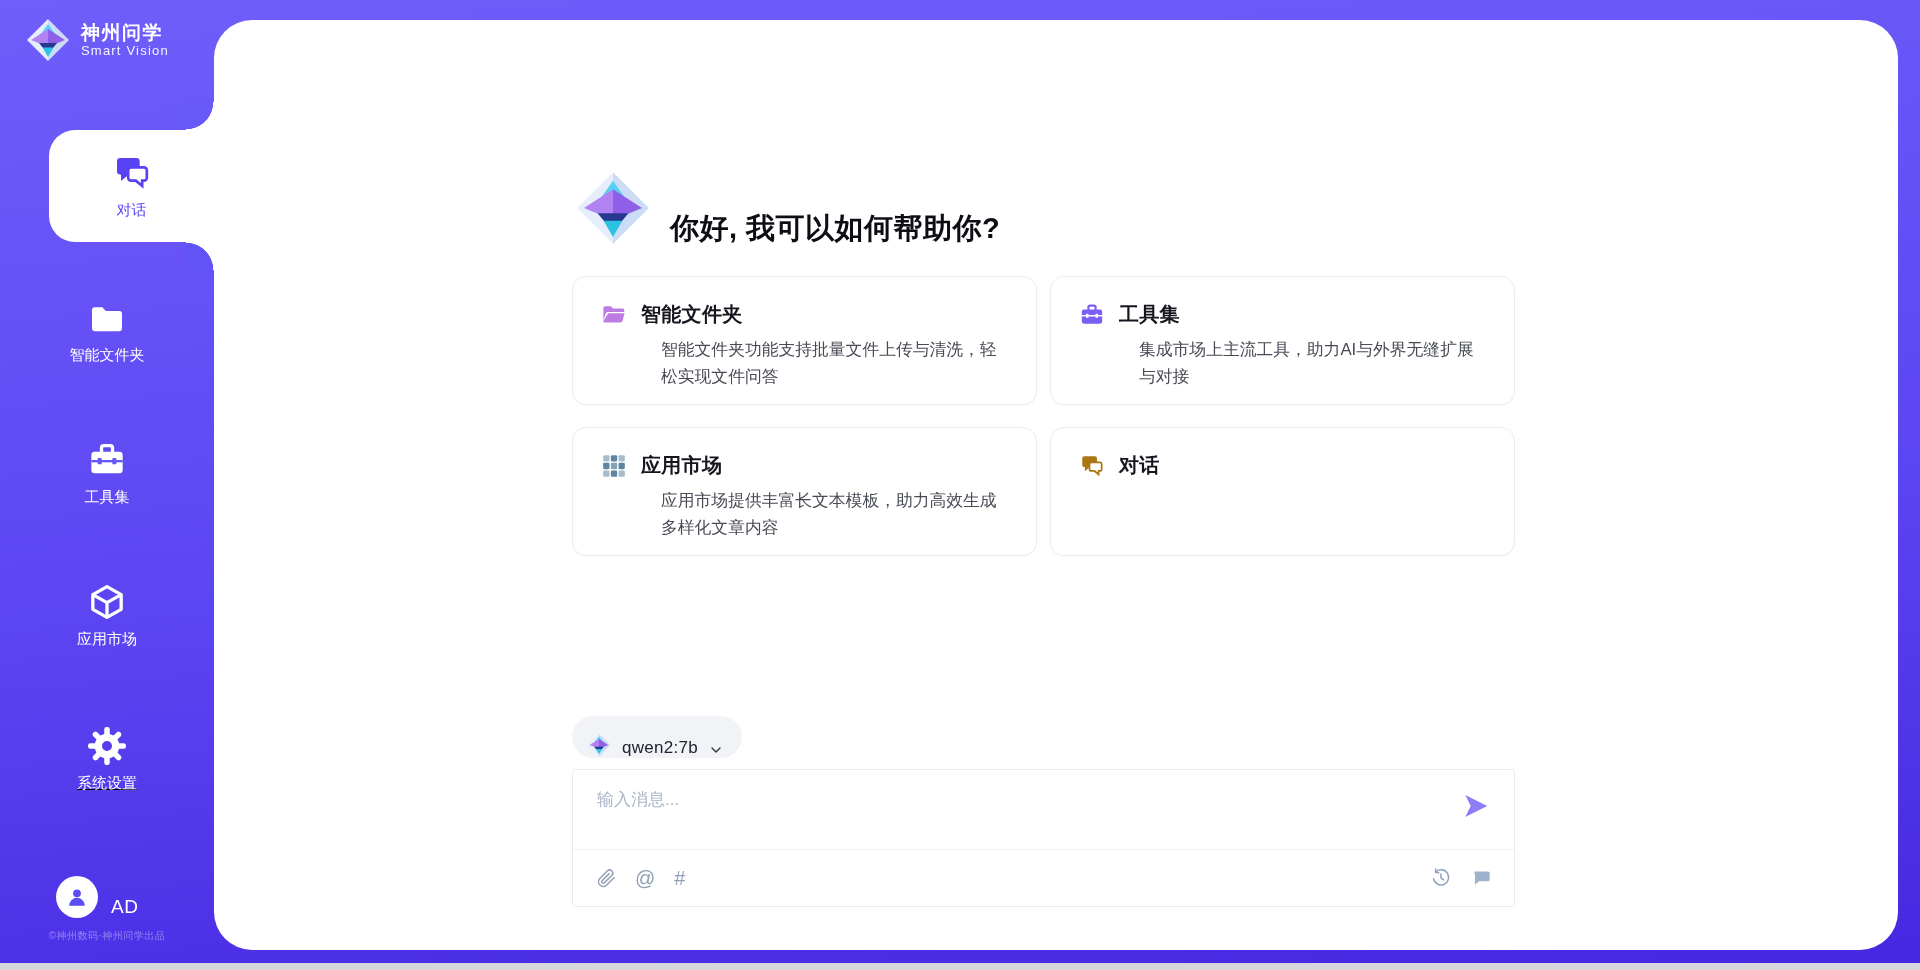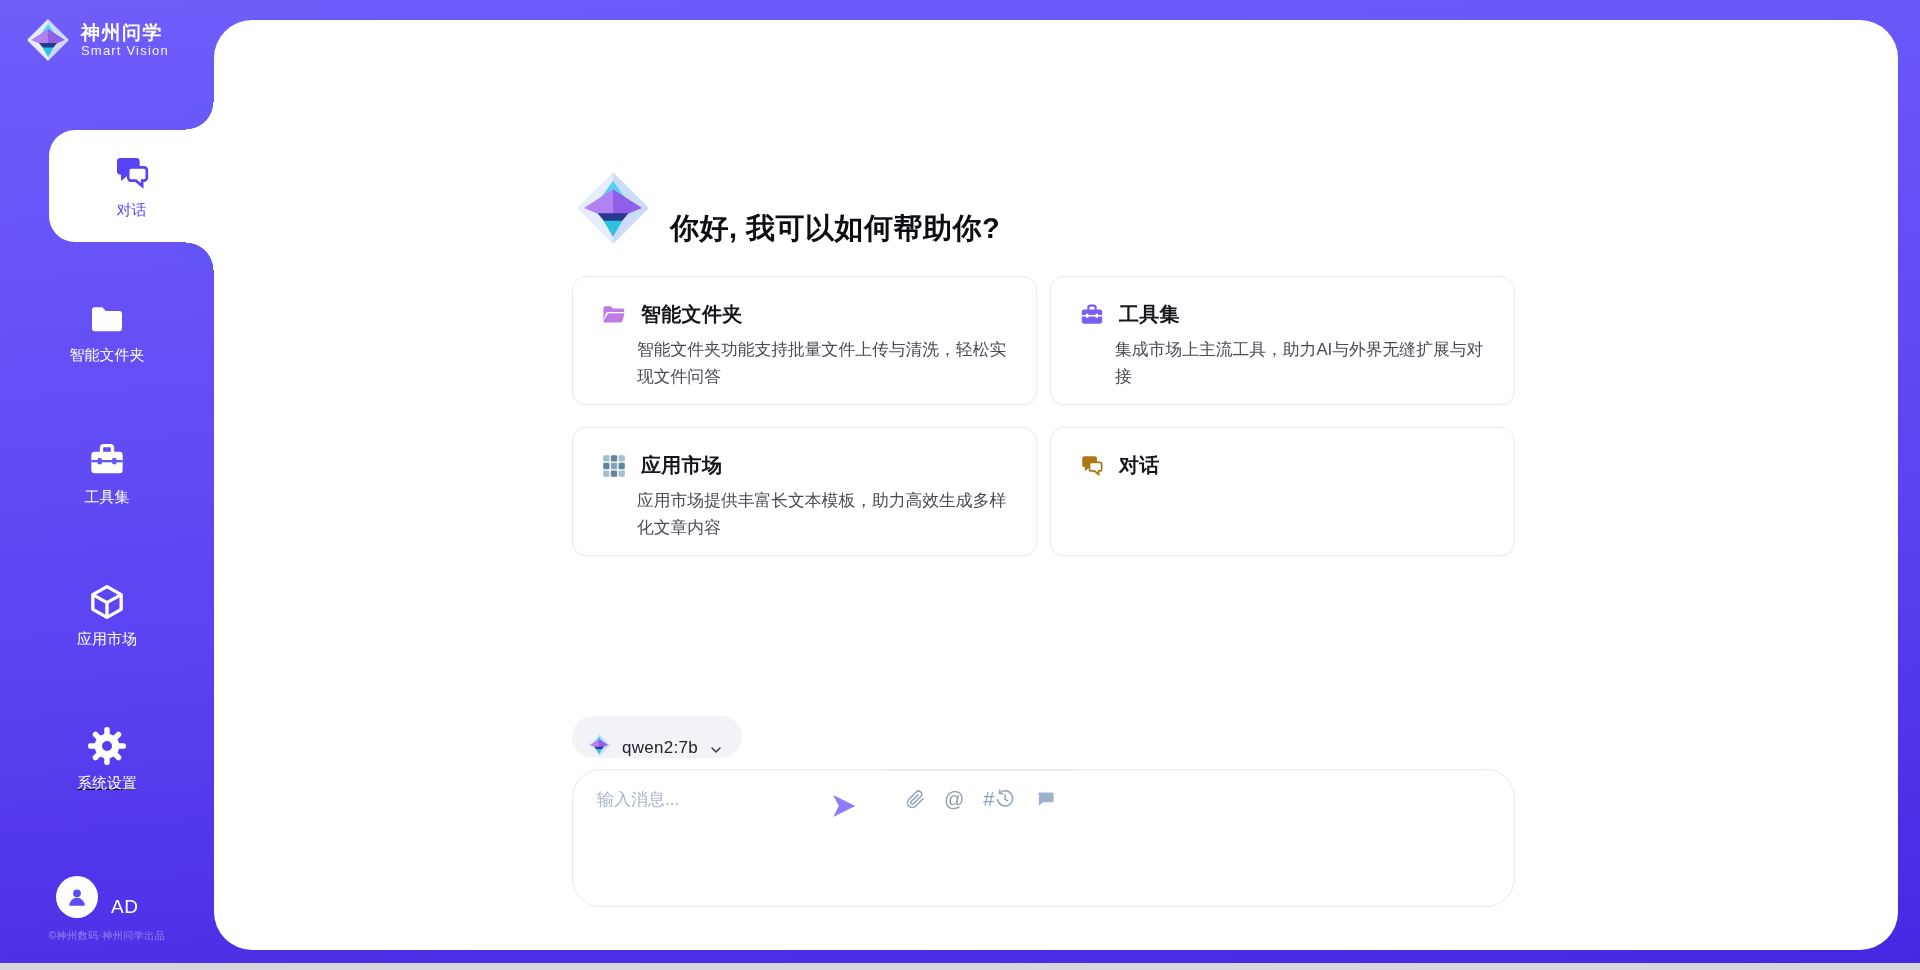--- a/index.html
+++ b/index.html
@@ -53,32 +53,32 @@
   .greeting { position:absolute; left:358px; top:147px; display:flex; align-items:flex-end; gap:16px; }
   .greeting .dsvg { width:82px; height:82px; }
   .greeting-text { font-size:29px; font-weight:bold; color:#0d0d14; letter-spacing:.5px; }
 
   .cards { position:absolute; left:358px; top:256px; width:943px;
     display:grid; grid-template-columns:1fr 1fr; gap:22px 13px; }
   .card { height:129px; background:#fff; border:1px solid #ecedf3; border-radius:14px;
     padding:24px 26px 0 28px; cursor:pointer; box-shadow:0 1px 2px rgba(40,40,80,.03); }
   .card-head { display:flex; align-items:center; gap:14px; }
   .card-title { font-size:20px; font-weight:bold; color:#15151e; letter-spacing:.3px; }
-  .card-desc { margin:9px 0 0 36px; font-size:16.8px; color:#484b55; line-height:1.58; }
+  .card-desc { margin:9px 0 0 60px; font-size:16.8px; color:#484b55; line-height:1.58; }
   .c-folder { color:#bd7ce4; } .c-tools { color:#7a5ff2; } .c-market { color:#5e86a0; } .c-chat { color:#ab7714; }
 
   .model-selector { position:absolute; left:358px; top:696px; height:42px;
     display:inline-flex; align-items:flex-end; gap:10px; padding:0 18px 0 14px;
     background:#f2f3f7; border-radius:21px; cursor:pointer; }
   .model-selector .dsvg { width:26px; height:26px; }
   .model-name { font-size:17px; color:#232330; letter-spacing:.3px; }
 
   .composer { position:absolute; left:358px; top:749px; width:943px; height:138px;
-    background:#fff; border:1.5px solid #e8ebf3; border-radius:29px;
-    display:flex; flex-direction:row; }
+    background:#fff; border:1.5px solid #e8ebf3; border-radius:4px;
+    display:flex; flex-direction:column; }
   .composer-top { position:relative; height:79px; }
   .composer textarea {
     width:100%; height:100%; border:none; outline:none; resize:none; background:transparent;
     font-family:inherit; font-size:17px; color:#2a2a33; padding:18px 70px 0 24px;
   }
   .composer textarea::placeholder { color:#a9b4c6; }
   .send-btn { position:absolute; top:21px; right:22px; width:32px; height:32px;
     border:none; background:transparent; cursor:pointer; padding:0; }
   .composer-bottom { height:57px; border-top:1px solid #eef1f6;
     display:flex; align-items:center; justify-content:space-between; padding:0 22px 0 24px; }

